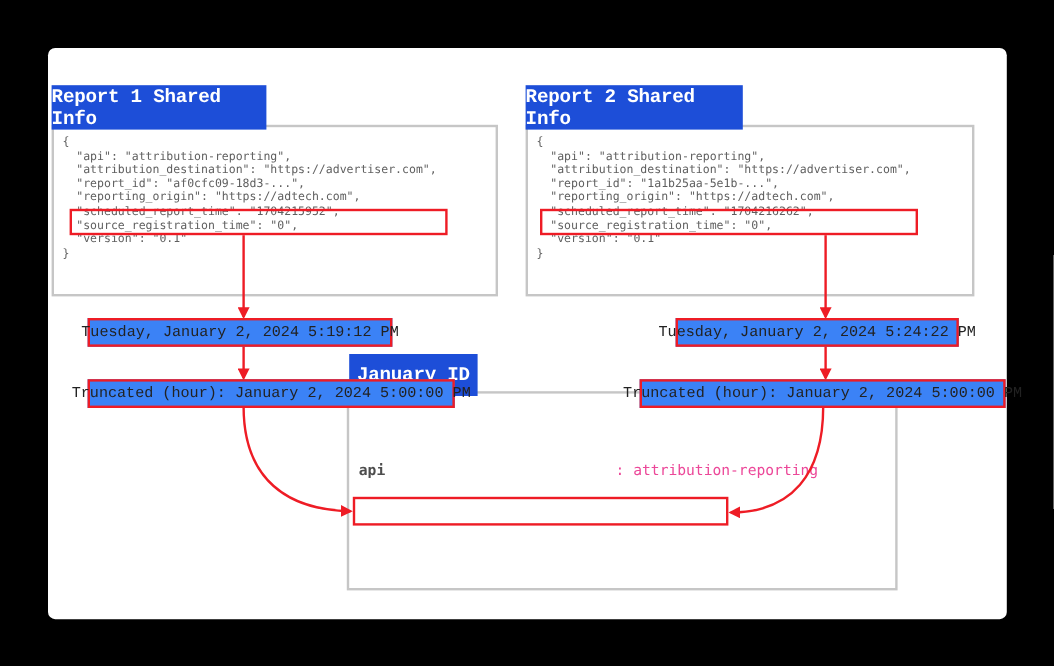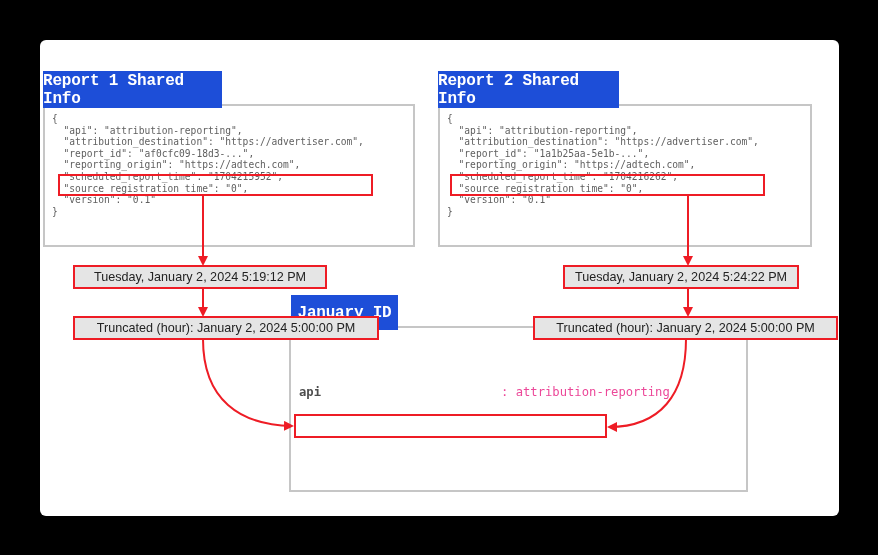--- a/index.html
+++ b/index.html
@@ -23,29 +23,29 @@
   .code {
     position: absolute; margin: 0;
     font-family: "DejaVu Sans Mono", "Liberation Mono", monospace;
     font-size: 9.6px; line-height: 11.6px; color: #5f5f5f; white-space: pre;
   }
   .kv {
     position: absolute;
     font-family: "DejaVu Sans Mono", "Liberation Mono", monospace;
     font-size: 12.2px; line-height: 15.6px; color: #555; white-space: pre;
   }
-  .kv .row { display: flex; height: 15.6px; }
+  .kv .row { display: flex; height: 15.6px; gap: 12px; }
   .kv .k { width: 202px; font-weight: bold; color: #4d4d4d; }
   .kv .v { color: #ec4899; }
   .hl {
     position: absolute; border: 2px solid #ee1c25; box-sizing: border-box; background: transparent;
   }
   .label-box {
-    position: absolute; border: 2px solid #ee1c25; background: #e5e5e5; box-sizing: border-box;
-    font-family: Liberation Sans, sans-serif; font-size: 12.6px; color: #222;
+    position: absolute; border: 2px solid #ee1c25; background: #3b82f6; box-sizing: border-box;
+    font-family: Liberation Mono, monospace; font-size: 12.6px; color: #222;
     display: flex; align-items: center; justify-content: center; white-space: nowrap;
   }
   svg.arrows { position: absolute; left: 0; top: 0; width: 878px; height: 555px; pointer-events: none; }
 </style>
 </head>
 <body>
 
 <div class="card"></div>
 
 <div class="box" style="left:43px; top:104px; width:372px; height:143px;"></div>

